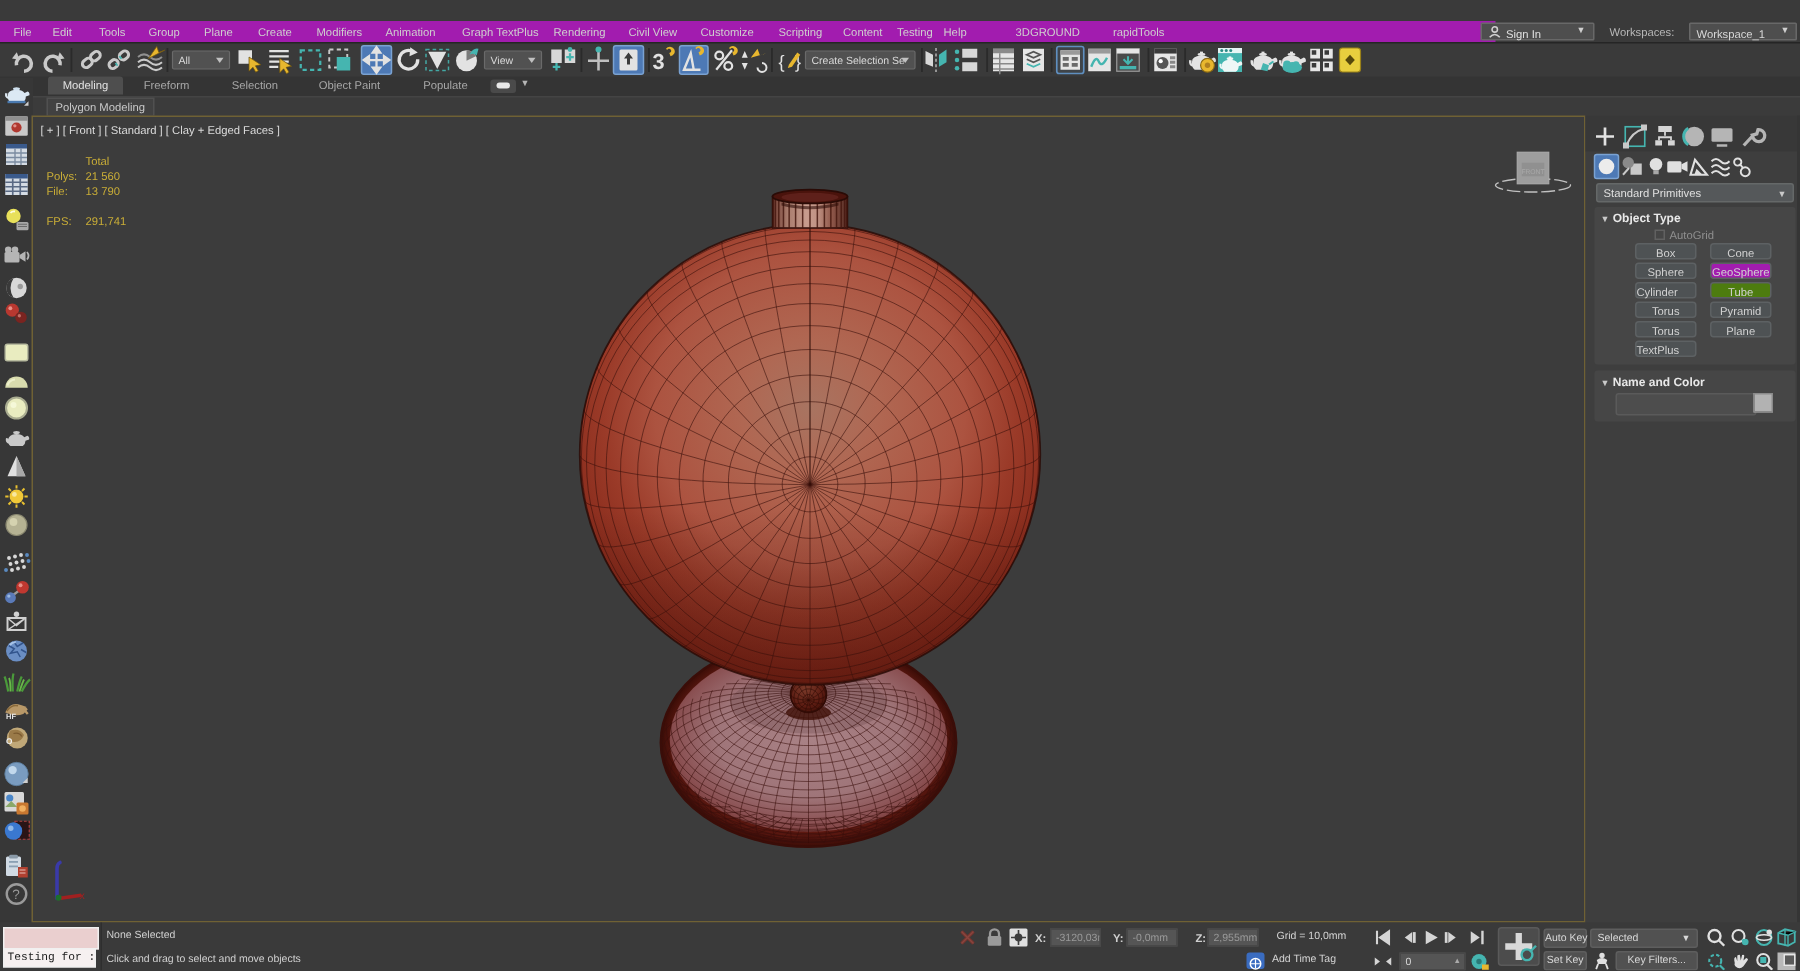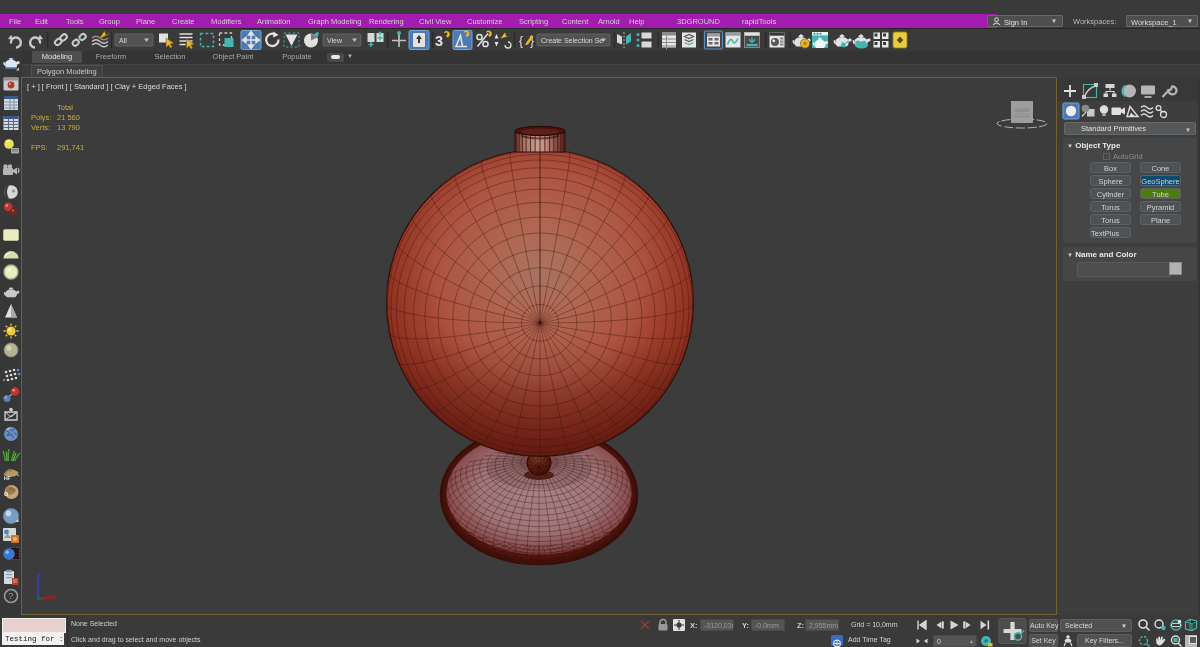--- a/index.html
+++ b/index.html
@@ -6,27 +6,27 @@
 <div id="app">
  <div style="position:absolute;left:0;top:14px;width:997px;height:14px;background:#a21caf;color:#cfcfcf;font-size:7.5px">
   <span style="position:absolute;left:9px;top:3px;white-space:nowrap">File</span>
       <span style="position:absolute;left:35px;top:3px;white-space:nowrap">Edit</span>
       <span style="position:absolute;left:66px;top:3px;white-space:nowrap">Tools</span>
       <span style="position:absolute;left:99px;top:3px;white-space:nowrap">Group</span>
       <span style="position:absolute;left:136px;top:3px;white-space:nowrap">Plane</span>
       <span style="position:absolute;left:172px;top:3px;white-space:nowrap">Create</span>
       <span style="position:absolute;left:211px;top:3px;white-space:nowrap">Modifiers</span>
       <span style="position:absolute;left:257px;top:3px;white-space:nowrap">Animation</span>
-      <span style="position:absolute;left:308px;top:3px;white-space:nowrap">Graph Modeling</span>
+      <span style="position:absolute;left:308px;top:3px;white-space:nowrap">Graph TextPlus</span>
       <span style="position:absolute;left:369px;top:3px;white-space:nowrap">Rendering</span>
       <span style="position:absolute;left:419px;top:3px;white-space:nowrap">Civil View</span>
       <span style="position:absolute;left:467px;top:3px;white-space:nowrap">Customize</span>
       <span style="position:absolute;left:519px;top:3px;white-space:nowrap">Scripting</span>
       <span style="position:absolute;left:562px;top:3px;white-space:nowrap">Content</span>
-      <span style="position:absolute;left:598px;top:3px;white-space:nowrap">Arnold</span>
+      <span style="position:absolute;left:598px;top:3px;white-space:nowrap">Testing</span>
       <span style="position:absolute;left:629px;top:3px;white-space:nowrap">Help</span>
       <span style="position:absolute;left:677px;top:3px;white-space:nowrap">3DGROUND</span>
       <span style="position:absolute;left:742px;top:3px;white-space:nowrap">rapidTools</span>
   <div style="position:absolute;left:987px;top:1px;width:76px;height:12px;background:#4e4e4e;border:1px solid #686868;border-radius:1px;box-sizing:border-box">
     <svg width="9" height="9" viewBox="0 0 12 12" style="position:absolute;left:4px;top:1px">
           <circle cx="6" cy="3.5" r="2.4" fill="none" stroke="#d0d0d0" stroke-width="1.4"></circle>
           <path d="M1.5,10.5 q4.5,-5 9,0" fill="none" stroke="#d0d0d0" stroke-width="1.4"></path>
         </svg>
     <span style="position:absolute;left:16px;top:1.5px;color:#e0e0e0">Sign In</span>
     <span style="position:absolute;right:5px;top:2px;font-size:6px;color:#d0d0d0">▼</span>
@@ -555,21 +555,21 @@
 <path d="M17,521 L31,519" stroke="#a02020" stroke-width="2.4" fill="none"></path>
 <circle cx="17" cy="520.5" r="2" fill="#1c6e2c"></circle>
 <text x="31" y="521" font-size="7" fill="#a02020" font-family="Liberation Sans, sans-serif">x</text>
 </g>
 </svg>
   <div style="position:absolute;left:5px;top:4px;font-size:7.5px;color:#dcdcdc;white-space:nowrap">[ + ] [ Front ] [ Standard ] [ Clay + Edged Faces ]</div>
   <div style="position:absolute;left:9px;top:21px;font-size:7.5px;color:#c9ad37;line-height:10px">
     <div style="position:absolute;left:26px;top:4px;white-space:nowrap">Total</div>
     <div style="position:absolute;left:0px;top:14px;white-space:nowrap">Polys:</div>
         <div style="position:absolute;left:26px;top:14px;white-space:nowrap">21 560</div>
-    <div style="position:absolute;left:0px;top:24px;white-space:nowrap">Verts:</div>
+    <div style="position:absolute;left:0px;top:24px;white-space:nowrap">File:</div>
         <div style="position:absolute;left:26px;top:24px;white-space:nowrap">13 790</div>
     <div style="position:absolute;left:0px;top:44px;white-space:nowrap">FPS:</div>
         <div style="position:absolute;left:26px;top:44px;white-space:nowrap">291,741</div>
   </div>
  </div>
 
 <div style="position:absolute;left:1057px;top:77px;width:143px;height:538px;background:#3e3e3e;font-family:Liberation Sans, sans-serif">
  <div style="position:absolute;left:0;top:0;width:143px;height:24px;background:#383838"></div>
  <div style="position:absolute;right:0;top:0;width:2px;height:538px;background:#353535"></div>
  <svg width="143" height="26" viewBox="0 0 143 26" style="position:absolute;left:0;top:0">
@@ -630,30 +630,30 @@
           </g>
         </g>
         <g transform="translate(104,10)">
           <g stroke="#e0e0e0" stroke-width="1.3" fill="none">
             <circle cx="-2.5" cy="-3" r="2.4"></circle>
             <circle cx="2.5" cy="3.5" r="3"></circle>
             <path d="M-0.8,-1.2 l1.8,2.2"></path>
           </g>
         </g>
       </svg>
- <div style="position:absolute;left:7px;top:45px;width:132px;height:13px;background:#55585a;border:1px solid #656868;border-radius:2px;color:#e0e0e0;font-size:7.5px;line-height:12px;padding-left:16px;box-sizing:border-box">Standard Primitives
+ <div style="position:absolute;left:7px;top:45px;width:132px;height:13px;background:#55585a;border:1px solid #656868;border-radius:2px;color:#e0e0e0;font-size:7.5px;line-height:12px;padding-left:4px;box-sizing:border-box">Standard Primitives
    <span style="position:absolute;right:4px;top:1px;color:#c9c9c9;font-size:6px">▼</span></div>
  <div style="position:absolute;left:6px;top:61px;width:134px;height:105px;background:#464646;border-radius:2px">
    <div style="position:absolute;left:4px;top:3px;color:#e8e8e8;font-size:8px;font-weight:bold;white-space:nowrap"><span style="font-size:6px;color:#c9c9c9">▼</span>&nbsp;Object Type</div>
    <div style="position:absolute;left:40px;top:14px;color:#8f8f8f;font-size:7.5px;white-space:nowrap"><span style="display:inline-block;width:7px;height:7px;border:1px solid #616161;vertical-align:-1px;margin-right:3px;box-sizing:border-box"></span>AutoGrid</div>
    <div style="position:absolute;left:27px;top:24px;width:41px;height:11px;background:#4e5254;border:1px solid #5d6163;border-radius:2.5px;color:#d2d2d2;font-size:7.5px;text-align:center;line-height:11px;box-sizing:border-box">Box</div>
         <div style="position:absolute;left:77px;top:24px;width:41px;height:11px;background:#4e5254;border:1px solid #5d6163;border-radius:2.5px;color:#d2d2d2;font-size:7.5px;text-align:center;line-height:11px;box-sizing:border-box">Cone</div>
         <div style="position:absolute;left:27px;top:37px;width:41px;height:11px;background:#4e5254;border:1px solid #5d6163;border-radius:2.5px;color:#d2d2d2;font-size:7.5px;text-align:center;line-height:11px;box-sizing:border-box">Sphere</div>
-        <div style="position:absolute;left:77px;top:37px;width:41px;height:11px;background:#0c4a6e;border:1px solid #5d6163;border-radius:2.5px;color:#d2d2d2;font-size:7.5px;text-align:center;line-height:11px;box-sizing:border-box">GeoSphere</div>
-        <div style="position:absolute;left:27px;top:50px;width:41px;height:11px;background:#4e5254;border:1px solid #5d6163;border-radius:2.5px;color:#d2d2d2;font-size:7.5px;text-align:center;line-height:11px;box-sizing:border-box">Cylinder</div>
+        <div style="position:absolute;left:77px;top:37px;width:41px;height:11px;background:#a21caf;border:1px solid #5d6163;border-radius:2.5px;color:#d2d2d2;font-size:7.5px;text-align:center;line-height:11px;box-sizing:border-box">GeoSphere</div>
+        <div style="position:absolute;left:27px;top:50px;width:41px;height:11px;background:#4e5254;border:1px solid #5d6163;border-radius:2.5px;color:#d2d2d2;font-size:7.5px;line-height:11px;box-sizing:border-box">Cylinder</div>
         <div style="position:absolute;left:77px;top:50px;width:41px;height:11px;background:#4d7c0f;border:1px solid #5d6163;border-radius:2.5px;color:#d2d2d2;font-size:7.5px;text-align:center;line-height:11px;box-sizing:border-box">Tube</div>
         <div style="position:absolute;left:27px;top:63px;width:41px;height:11px;background:#4e5254;border:1px solid #5d6163;border-radius:2.5px;color:#d2d2d2;font-size:7.5px;text-align:center;line-height:11px;box-sizing:border-box">Torus</div>
         <div style="position:absolute;left:77px;top:63px;width:41px;height:11px;background:#4e5254;border:1px solid #5d6163;border-radius:2.5px;color:#d2d2d2;font-size:7.5px;text-align:center;line-height:11px;box-sizing:border-box">Pyramid</div>
         <div style="position:absolute;left:27px;top:76px;width:41px;height:11px;background:#4e5254;border:1px solid #5d6163;border-radius:2.5px;color:#d2d2d2;font-size:7.5px;text-align:center;line-height:11px;box-sizing:border-box">Torus</div>
         <div style="position:absolute;left:77px;top:76px;width:41px;height:11px;background:#4e5254;border:1px solid #5d6163;border-radius:2.5px;color:#d2d2d2;font-size:7.5px;text-align:center;line-height:11px;box-sizing:border-box">Plane</div>
         <div style="position:absolute;left:27px;top:89px;width:41px;height:11px;background:#4e5254;border:1px solid #5d6163;border-radius:2.5px;color:#d2d2d2;font-size:7.5px;line-height:11px;box-sizing:border-box">TextPlus</div>
  </div>
  <div style="position:absolute;left:6px;top:170px;width:134px;height:34px;background:#464646;border-radius:2px">
    <div style="position:absolute;left:4px;top:3px;color:#e8e8e8;font-size:8px;font-weight:bold;white-space:nowrap"><span style="font-size:6px;color:#c9c9c9">▼</span>&nbsp;Name and Color</div>
    <div style="position:absolute;left:14px;top:15px;width:92px;height:13px;background:#4d4d4d;border:1px solid #5a5a5a;border-radius:2px"></div>

